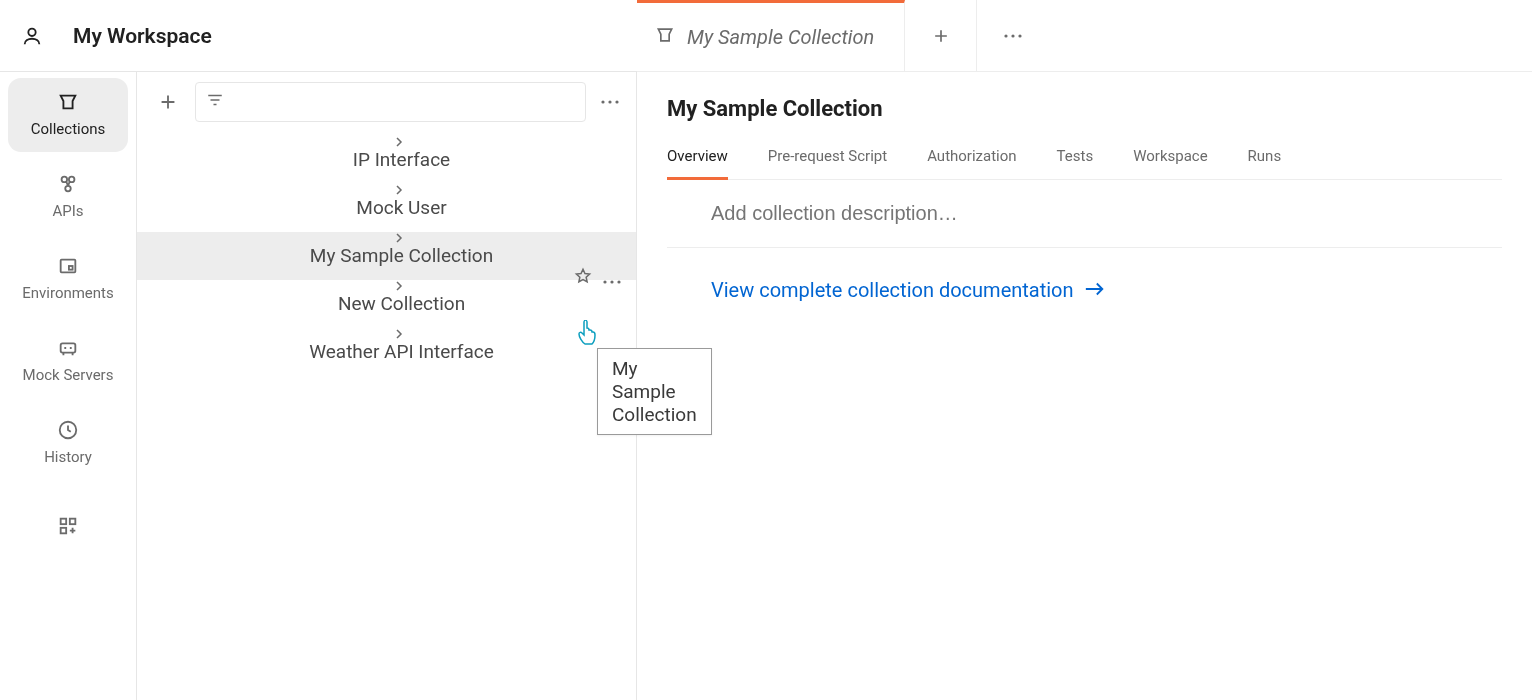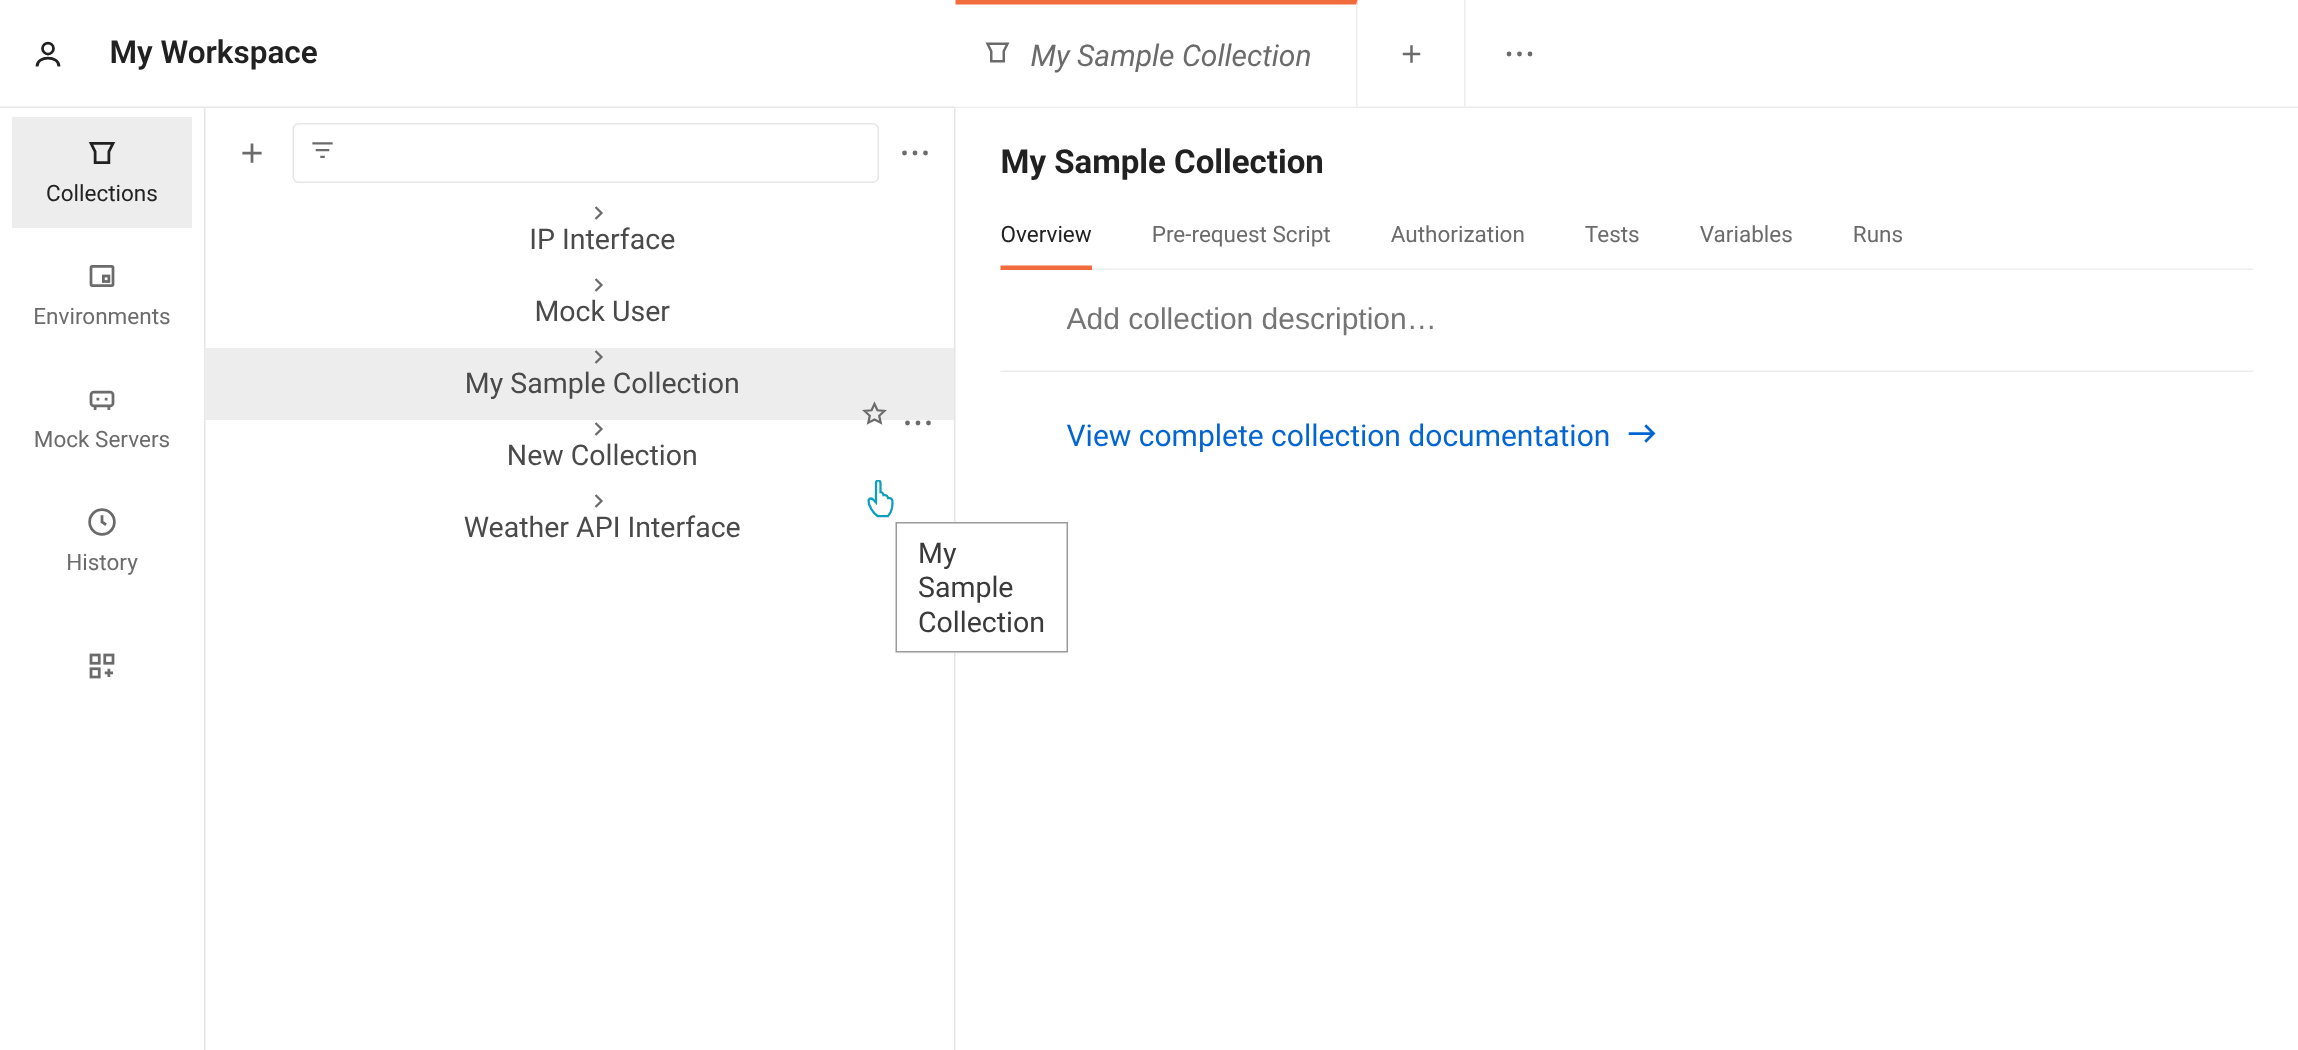--- a/index.html
+++ b/index.html
@@ -63,21 +63,21 @@
     width: 120px;
     display: flex;
     flex-direction: column;
     align-items: center;
     gap: 6px;
     padding: 12px 4px 14px;
     margin-bottom: 8px;
     color: #6b6b6b;
     font-size: 15px;
     cursor: pointer;
-    border-radius: 0;
+    border-radius: 13px;
   }
   .side-item.active {
     background: #ededed;
     color: #212121;
   }
   .side-icon { width: 24px; height: 24px; display:flex; align-items:center; justify-content:center; }
   .sidebar-bottom-extra { margin-top: 20px; }
 
   
   .mid-panel {
@@ -293,20 +293,31 @@
       <span class="side-icon">
         <svg width="22" height="22" viewBox="0 0 24 24" fill="none" stroke="#212121" stroke-width="2">
           <path d="M4 5h16l-3 6v8H7v-8L4 5z"></path>
         </svg>
       </span>
       <span>Collections</span>
     </div>
     <div class="side-item">
       <span class="side-icon">
         <svg width="22" height="22" viewBox="0 0 24 24" fill="none" stroke="#6b6b6b" stroke-width="2">
+          <circle cx="8" cy="7" r="3"></circle>
+            <circle cx="16" cy="7" r="3"></circle>
+            <circle cx="12" cy="17" r="3"></circle>
+          <path d="M10 9l2 5M14 9l-2 5"></path>
+        </svg>
+      </span>
+      <span>APIs</span>
+    </div>
+    <div class="side-item">
+      <span class="side-icon">
+        <svg width="22" height="22" viewBox="0 0 24 24" fill="none" stroke="#6b6b6b" stroke-width="2">
           <rect x="4" y="5" width="16" height="14" rx="1"></rect>
             <rect x="13" y="12" width="4" height="4"></rect>
         </svg>
       </span>
       <span>Environments</span>
     </div>
     <div class="side-item">
       <span class="side-icon">
         <svg width="22" height="22" viewBox="0 0 24 24" fill="none" stroke="#6b6b6b" stroke-width="2">
           <rect x="4" y="7" width="16" height="10" rx="2"></rect>
@@ -449,21 +460,21 @@
     </div>
 
     <div class="content">
       <h2 class="coll-title">My Sample Collection</h2>
 
       <div class="subtabs">
         <div class="subtab active">Overview</div>
         <div class="subtab">Pre-request Script</div>
         <div class="subtab">Authorization</div>
         <div class="subtab">Tests</div>
-        <div class="subtab">Variables</div>
+        <div class="subtab">Workspace</div>
         <div class="subtab">Runs</div>
       </div>
 
       <div class="desc-row">
         <input class="desc-input" placeholder="Add collection description…" style="">
       </div>
 
       <div class="doc-link-row">
         <a class="doc-link">
           <span>View complete collection documentation</span>

